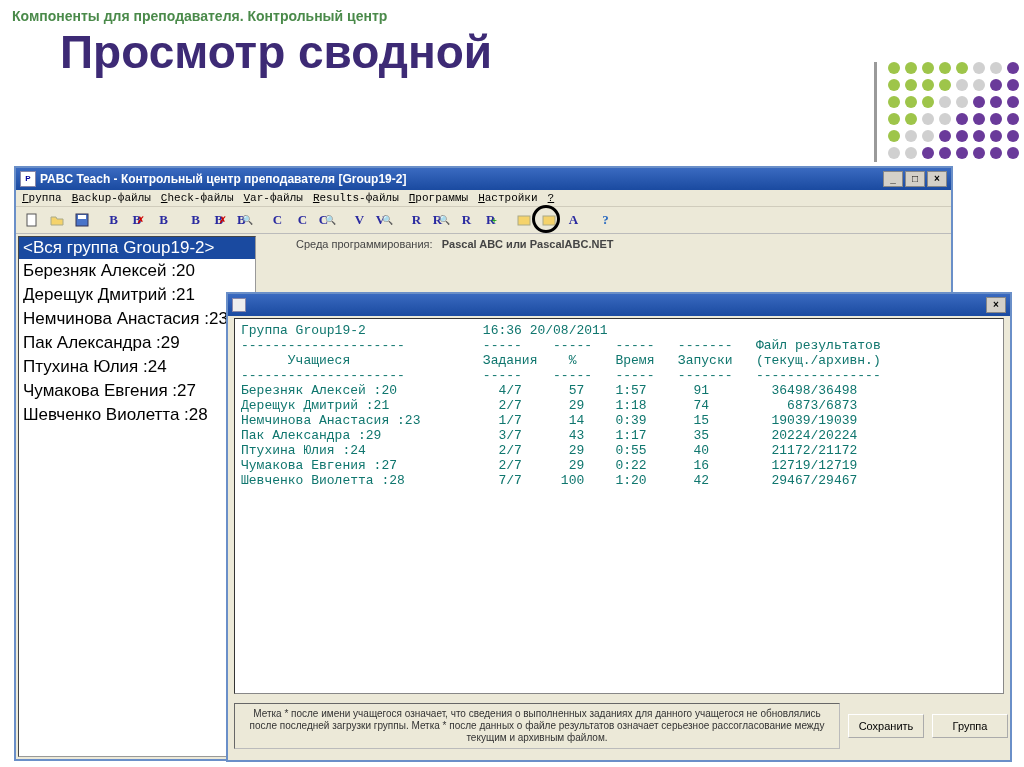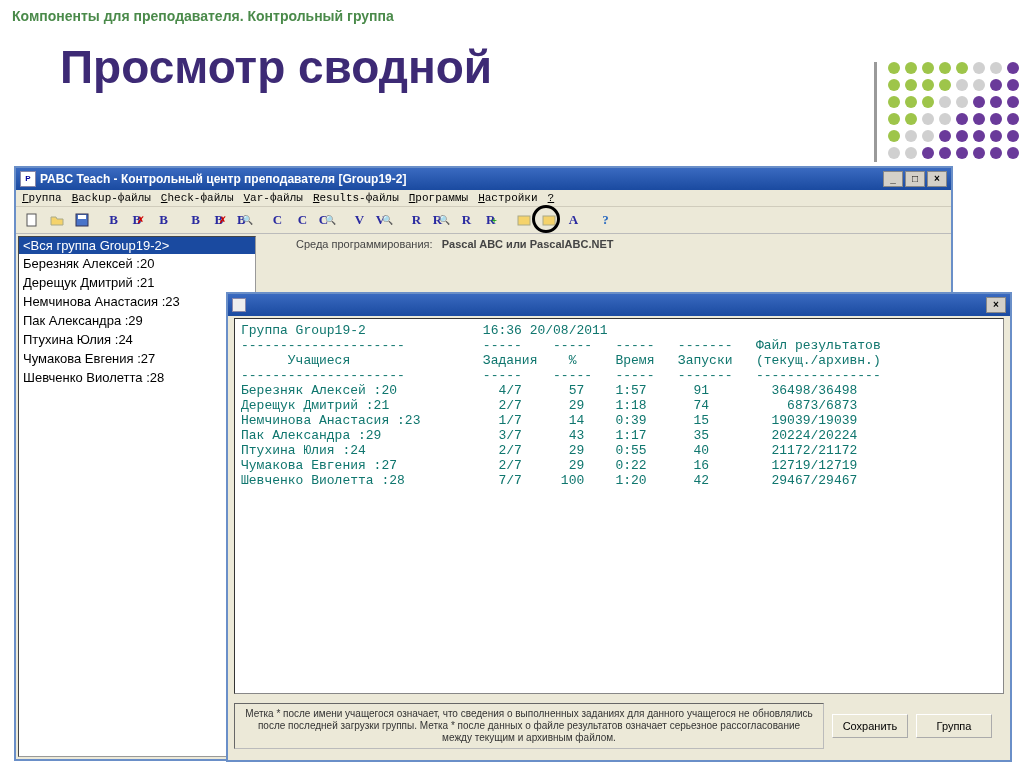--- a/index.html
+++ b/index.html
@@ -18,21 +18,20 @@
     font-size: 14px;
     font-weight: bold;
     padding: 8px 0 0 12px;
   }
   .slide-title {
     color: #3d2a75;
     font-size: 46px;
     font-weight: bold;
     padding: 4px 0 0 60px;
     line-height: 1.05;
-    margin-top: 15px;
   }
   .dots {
     position: absolute;
     top: 62px;
     left: 888px;
     display: grid;
     grid-template-columns: repeat(8, 14px);
     grid-template-rows: repeat(6, 14px);
     gap: 3px;
   }
@@ -113,21 +112,21 @@
   .mainbody {
     display: flex;
     position: absolute;
     top: 68px; left: 2px; right: 2px; bottom: 2px;
   }
   .sidebar {
     width: 238px;
     background: #fff;
     border: 1px inset #999;
     overflow: hidden;
-    font-size: 13px;
+    font-size: 17px;
   }
   .sidebar .sel {
     background: #1a4aa0; color: #fff;
     padding: 1px 4px;
   }
   .sidebar .row { padding: 2px 4px; white-space: nowrap; }
   .envtext {
     position: absolute;
     left: 280px; top: 70px;
     font-size: 11px;
@@ -151,21 +150,21 @@
     border: 1px inset #888;
     font-family: "Courier New", monospace;
     font-size: 13px;
     padding: 4px 6px;
     white-space: pre;
     overflow: hidden;
     color: #0f766e;
   }
   .hintrow {
     position: absolute;
-    left: 4px; right: 16px; bottom: 4px; height: 56px;
+    left: 4px; right: 0; bottom: 4px; height: 56px;
     display: flex; align-items: center; gap: 8px;
   }
   .hintbox {
     flex: 1;
     border: 1px inset #bbb;
     background: #ece9d8;
     font-size: 10px;
     padding: 4px 8px;
     text-align: center;
     color: #333;
@@ -174,21 +173,21 @@
   .dlgbtn {
     width: 76px; height: 24px;
     border: 1px outset #fff;
     background: #ece9d8;
     font-size: 11px;
   }
 </style>
 </head>
 <body>
 
-<div class="slide-header">Компоненты для преподавателя. Контрольный группа</div>
+<div class="slide-header">Компоненты для преподавателя. Контрольный центр</div>
 <div class="slide-title">
   <span>Просмотр сводной</span><br>
 </div>
 <div class="vline"></div>
 <div class="dots" id="dots">
     <span style="background: rgb(158, 197, 74);"></span>
     <span style="background: rgb(158, 197, 74);"></span>
     <span style="background: rgb(158, 197, 74);"></span>
     <span style="background: rgb(158, 197, 74);"></span>
     <span style="background: rgb(158, 197, 74);"></span>

